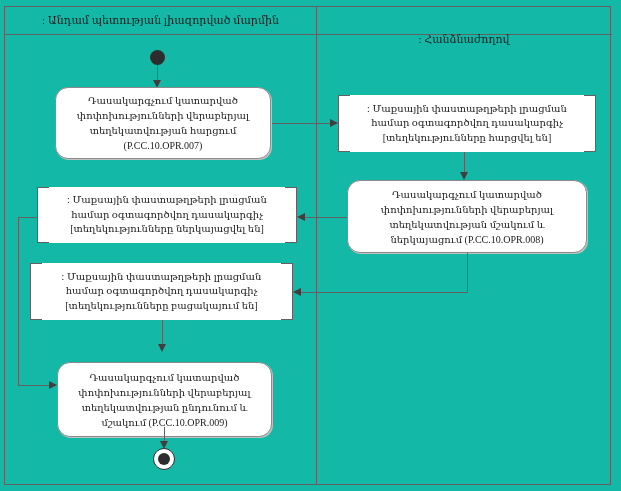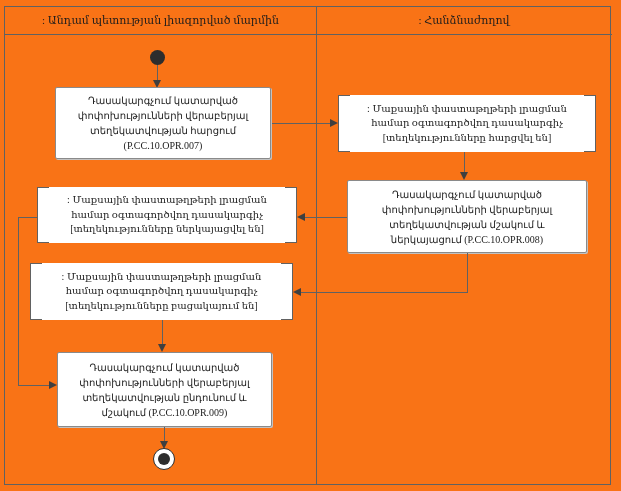--- a/index.html
+++ b/index.html
@@ -5,45 +5,45 @@
   :root{
     --line:#616161;
     --arrow:#3f3f3f;
     --text:#1c1c1c;
     --nodeborder:#8a8a8a;
   }
   html,body{margin:0;padding:0;background:#fff;}
   .canvas{
     position:relative;
     width:621px;height:491px;
-    background:#f97316;
+    background:#14b8a6;
     font-family:"Liberation Serif","DejaVu Serif","DejaVu Sans",serif;
     color:var(--text);
     overflow:hidden;
   }
   
   .frame{position:absolute;left:4px;top:6px;width:607px;height:479px;border:1px solid var(--line);box-sizing:border-box;}
   .header-sep{position:absolute;left:4px;top:34px;width:608px;height:1px;background:var(--line);}
   .lane-divider{position:absolute;left:316px;top:6px;width:1px;height:479px;background:var(--line);}
   .lane-header{
     position:absolute;top:6px;height:28px;
     display:flex;align-items:center;justify-content:center;
     font-size:11px;
   }
   .lane-header.left{left:5px;width:311px;}
-  .lane-header.right{left:317px;width:294px;}
+  .lane-header.right{left:317px;width:294px;margin-top:19px;}
 
   
   .activity{
     position:absolute;box-sizing:border-box;
-    border:1px solid var(--nodeborder);border-radius:2px;background:#fff;
+    border:1px solid var(--nodeborder);border-radius:13px;background:#fff;
     box-shadow:1px 1px 0 #c2c2c2;
     display:flex;align-items:center;justify-content:center;
     text-align:center;padding:16px 12px;
-    font-size:10px;line-height:1.5;font-family:Liberation Serif, serif;
+    font-size:10px;line-height:1.5;
   }
   .objnode{
     position:absolute;box-sizing:border-box;
     display:flex;align-items:center;
     text-align:center;padding:4px 17px;
     font-size:10px;line-height:1.45;background:#fff;
   }
   .objnode::before{
     content:'';position:absolute;left:0;top:0;bottom:0;width:11px;
     border:1px solid var(--line);border-right:none;
@@ -122,21 +122,21 @@
   </div>
 
   <div class="vline" style="left:162px;top:320px;height:25px;"></div>
   <div class="arr arr-d" style="left:158px;top:344px;"></div>
 
   <div class="hline" style="left:18px;top:217px;width:19px;"></div>
   <div class="vline" style="left:18px;top:217px;height:169px;"></div>
   <div class="hline" style="left:18px;top:385px;width:31px;"></div>
   <div class="arr arr-r" style="left:49px;top:381px;"></div>
 
-  <div class="activity" style="left:57px;top:352px;width:215px;height:75px;">
+  <div class="activity" style="left:57px;top:362px;width:215px;height:75px;">
     <span>Դասակարգչում կատարված փոփոխությունների վերաբերյալ տեղեկատվության ընդունում և մշակում (P.CC.10.OPR.009)</span>
   </div>
 
   <div class="vline" style="left:164px;top:427px;height:15px;"></div>
   <div class="arr arr-d" style="left:160px;top:441px;"></div>
 
   <div class="final-node">
     <div class="dot"></div>
   </div>
 

